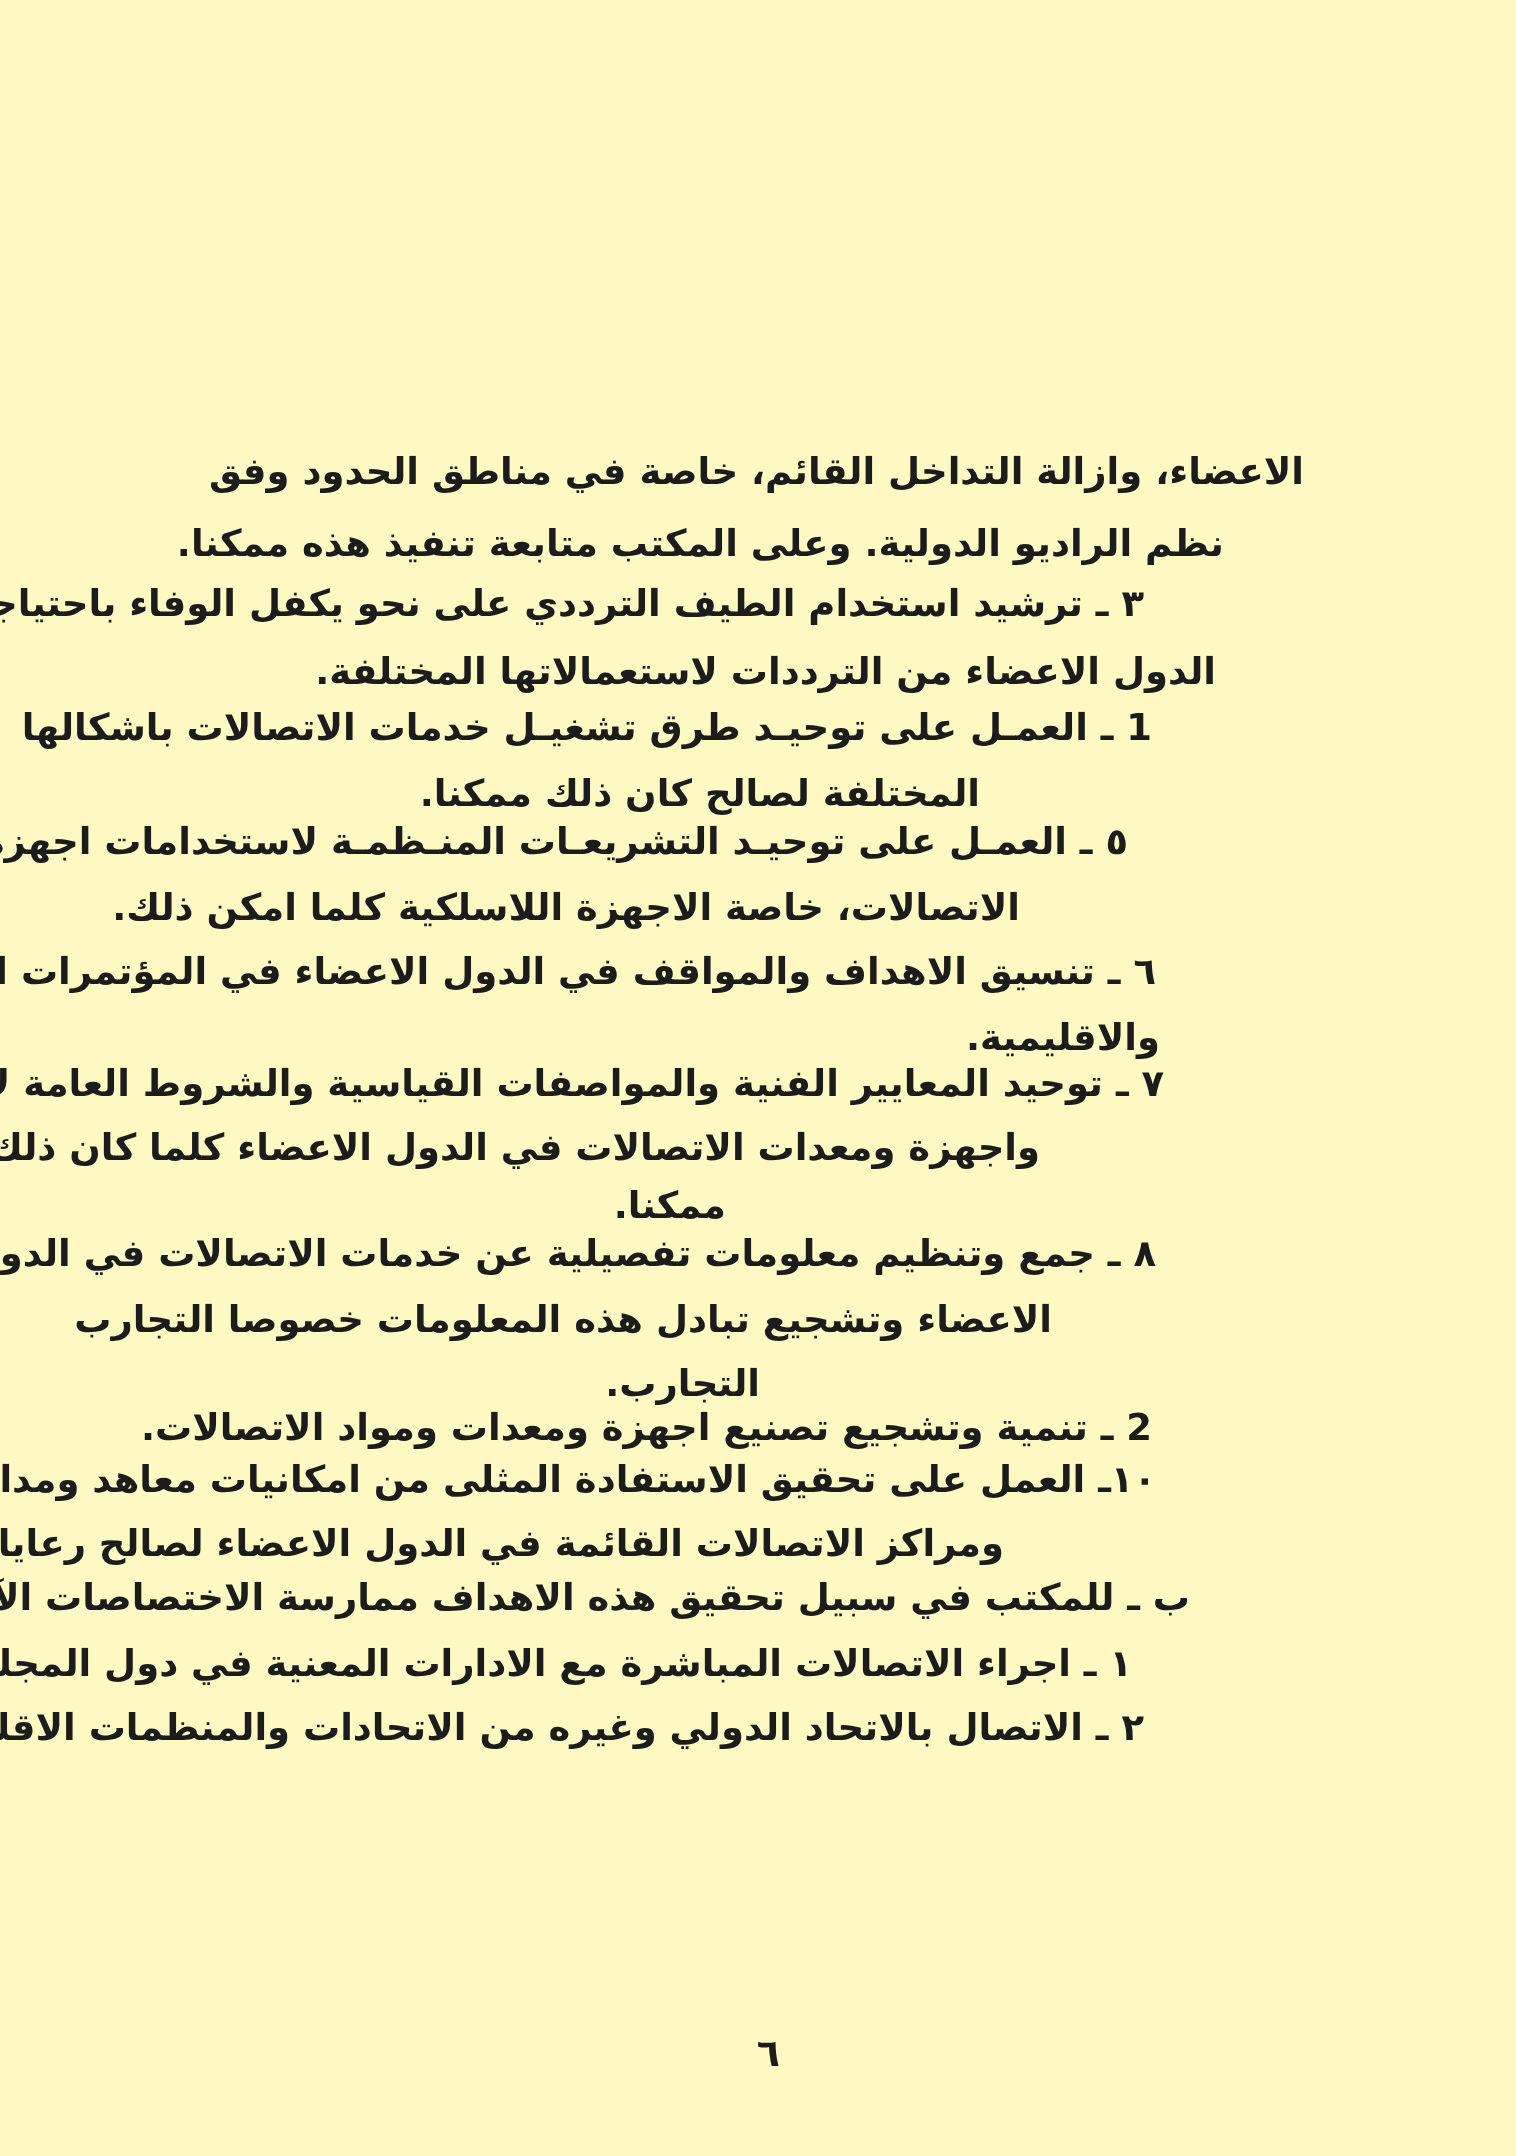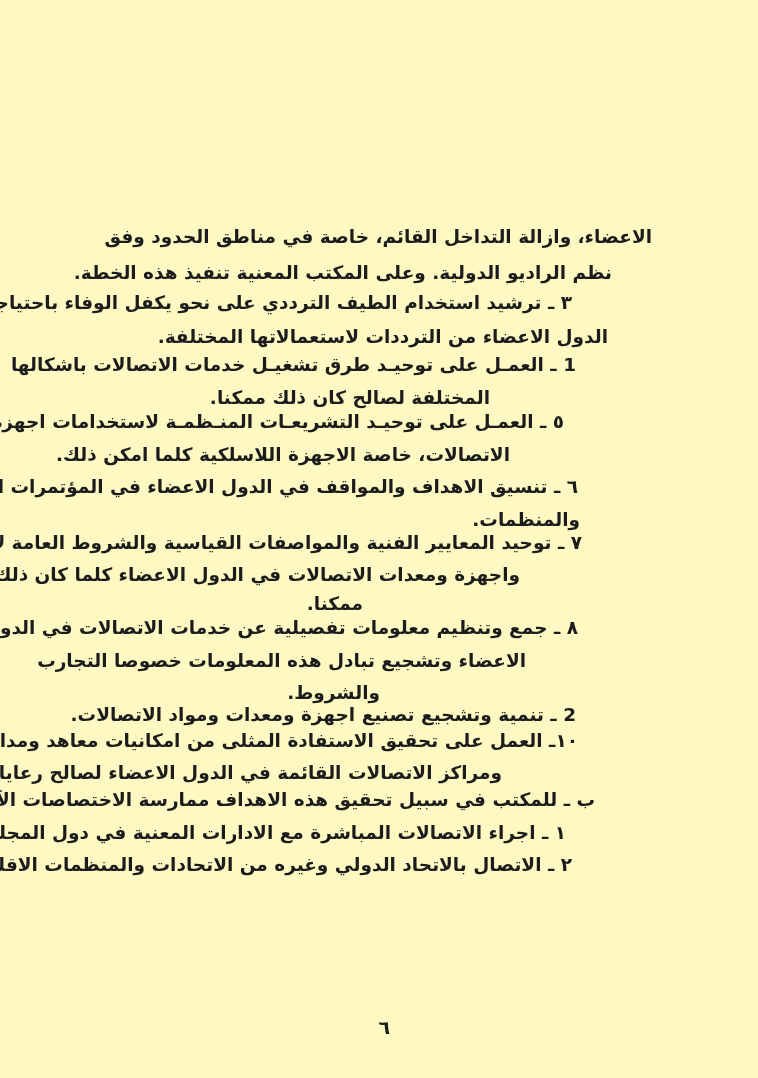--- a/index.html
+++ b/index.html
@@ -39,35 +39,35 @@
     color: #1c1c1c;
     direction: rtl;
   }
 </style>
 </head>
 <body>
 
 <div class="page">
   <div class="textblock">
     <div class="line" style="top:222px; right:106px;">الاعضاء، وازالة التداخل القائم، خاصة في مناطق الحدود وفق</div>
-    <div class="line" style="top:258px; right:146px;">نظم الراديو الدولية. وعلى المكتب المعنية تنفيذ هذه الخطة.</div>
+    <div class="line" style="top:258px; right:146px;">نظم الراديو الدولية. وعلى المكتب متابعة تنفيذ هذه ممكنا.</div>
     <div class="line" style="top:288px; right:186px;">٣ ـ ترشيد استخدام الطيف الترددي على نحو يكفل الوفاء باحتياجات</div>
     <div class="line" style="top:322px; right:150px;">الدول الاعضاء من الترددات لاستعمالاتها المختلفة.</div>
     <div class="line" style="top:350px; right:182px;">1 ـ العمـل على توحيـد طرق تشغيـل خدمات الاتصالات باشكالها</div>
     <div class="line" style="top:383px; right:268px;">المختلفة لصالح كان ذلك ممكنا.</div>
     <div class="line" style="top:407px; right:194px;">٥ ـ العمـل على توحيـد التشريعـات المنـظمـة لاستخدامات اجهزة</div>
     <div class="line" style="top:440px; right:248px;text-align:center;">الاتصالات، خاصة الاجهزة اللاسلكية كلما امكن ذلك.</div>
     <div class="line" style="top:472px; right:180px;">٦ ـ تنسيق الاهداف والمواقف في الدول الاعضاء في المؤتمرات الدولية</div>
-    <div class="line" style="top:505px; right:178px;">والمنظمات.</div>
+    <div class="line" style="top:505px; right:178px;">والاقليمية.</div>
     <div class="line" style="top:528px; right:176px;">٧ ـ توحيد المعايير الفنية والمواصفات القياسية والشروط العامة لانظمة</div>
     <div class="line" style="top:560px; right:238px;">واجهزة ومعدات الاتصالات في الدول الاعضاء كلما كان ذلك</div>
     <div class="line" style="top:589px; right:395px;">ممكنا.</div>
     <div class="line" style="top:613px; right:180px;">٨ ـ جمع وتنظيم معلومات تفصيلية عن خدمات الاتصالات في الدول</div>
     <div class="line" style="top:646px; right:232px;text-align:right;">الاعضاء وتشجيع تبادل هذه المعلومات خصوصا التجارب</div>
-    <div class="line" style="top:678px; right:378px;">والشروط.</div>
+    <div class="line" style="top:678px; right:378px;">التجارب.</div>
     <div class="line" style="top:700px; right:182px;">2 ـ تنمية وتشجيع تصنيع اجهزة ومعدات ومواد الاتصالات.</div>
     <div class="line" style="top:726px; right:180px;">١٠ـ العمل على تحقيق الاستفادة المثلى من امكانيات معاهد ومدارس</div>
     <div class="line" style="top:758px; right:256px;">ومراكز الاتصالات القائمة في الدول الاعضاء لصالح رعاياها.</div>
     <div class="line" style="top:785px; right:163px;">ب ـ للمكتب في سبيل تحقيق هذه الاهداف ممارسة الاختصاصات الآتية:</div>
     <div class="line" style="top:818px; right:192px;">١ ـ اجراء الاتصالات المباشرة مع الادارات المعنية في دول المجلس.</div>
     <div class="line" style="top:850px; right:186px;">٢ ـ الاتصال بالاتحاد الدولي وغيره من الاتحادات والمنظمات الاقليمية</div>
   </div>
   <div class="page-number">٦</div>
 </div>
 

